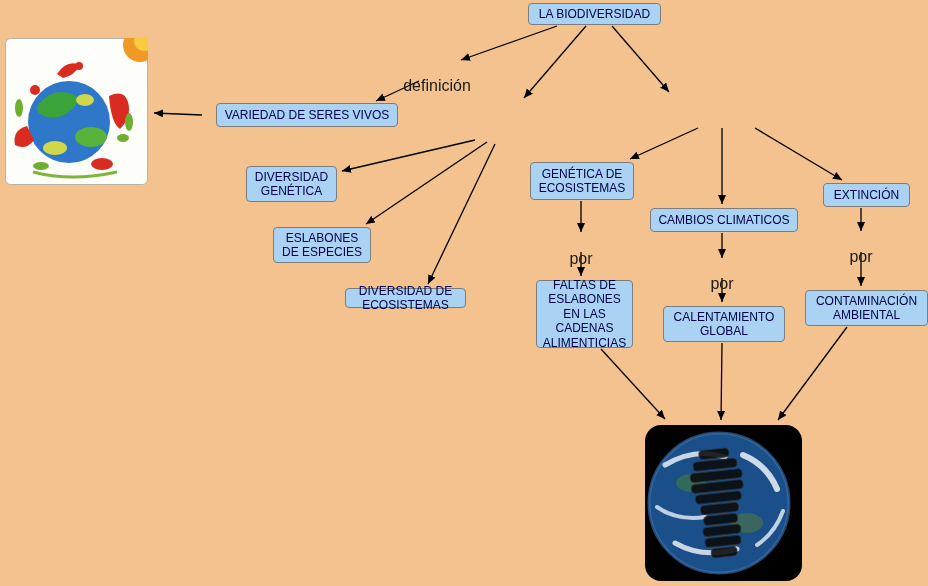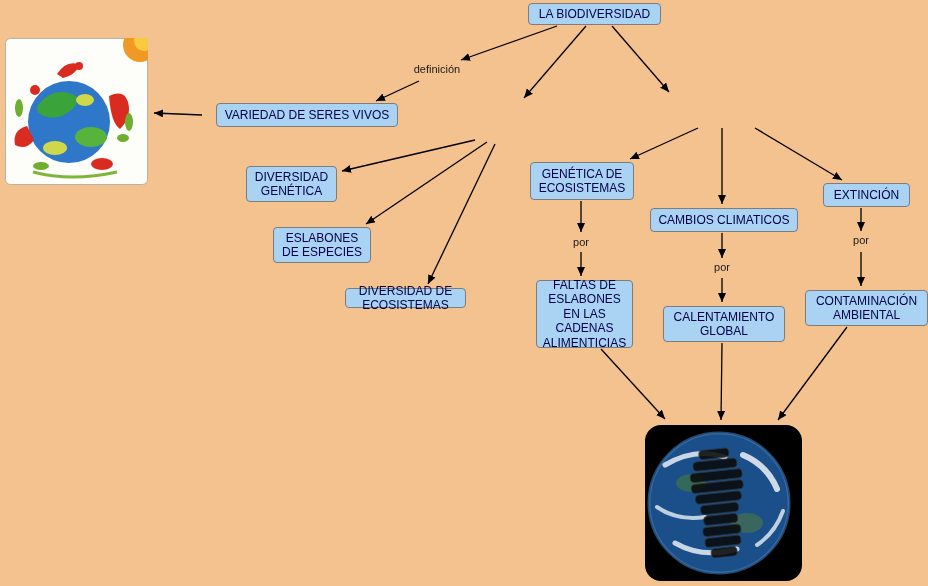--- a/index.html
+++ b/index.html
@@ -13,22 +13,22 @@
   .arrows { position:absolute; left:0; top:0; z-index:1; }
   .node {
     position:absolute; z-index:2;
     background:#a9d2f3; border:1px solid #7d7d7d; border-radius:4px;
     display:flex; align-items:center; justify-content:center;
     text-align:center; font-size:12px; line-height:1.2;
     color:#00004a; padding:1px 5px;
   }
   .link-label {
     position:absolute; z-index:2;
-    font-size:11px; line-height:1.2; color:#1a1a1a;
-    text-align:center; white-space:pre-line;
+    font-size:16px; line-height:1.2; color:#1a1a1a;
+    text-align:center; white-space:pre-line;margin-top:13px;
   }
   .img-box { position:absolute; z-index:2; }
   .img-box svg { display:block; width:100%; height:100%; }
 </style>
 </head>
 <body>
 
 <div class="canvas">
 
   <svg class="arrows" width="928" height="586">

